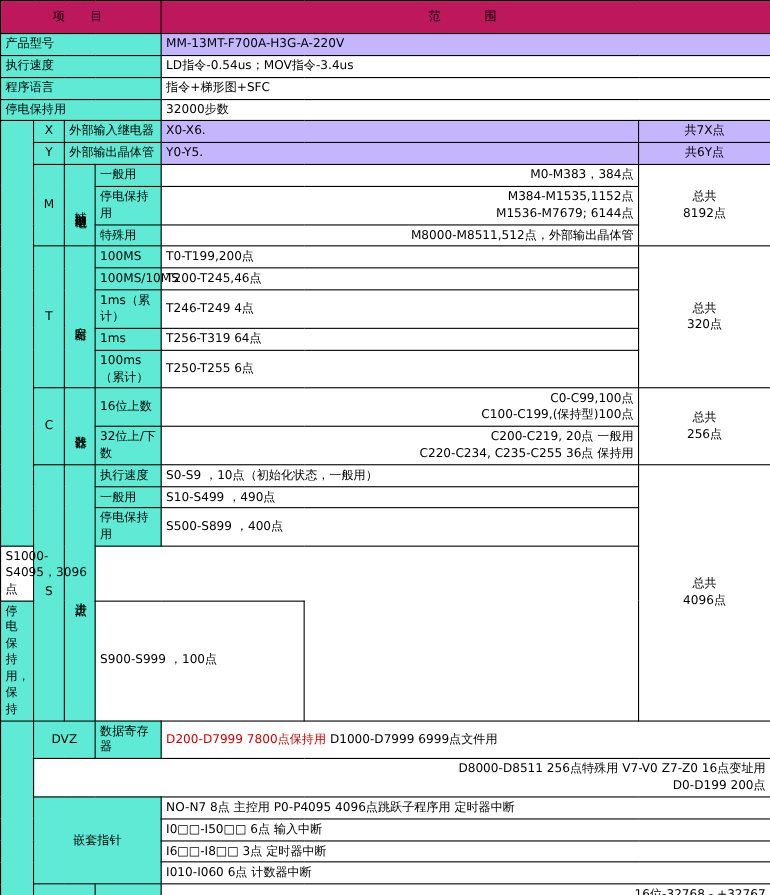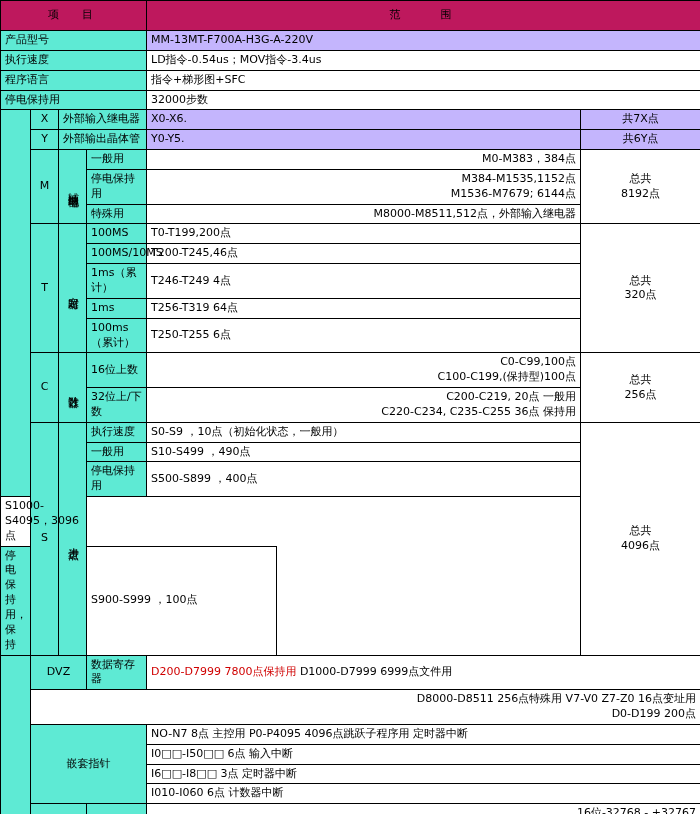--- a/index.html
+++ b/index.html
@@ -127,21 +127,21 @@
     <td class="total" rowspan="3">总共
 8192点</td>
   </tr>
   <tr>
     <td class="shade cell-left">停电保持用</td>
     <td class="cell-left multi" colspan="2">M384-M1535,1152点
 M1536-M7679; 6144点</td>
   </tr>
   <tr>
     <td class="shade cell-left">特殊用</td>
-    <td class="cell-left multi" colspan="2">M8000-M8511,512点，外部输入继电器</td>
+    <td class="cell-left multi" colspan="2">M8000-M8511,512点，外部输出晶体管</td>
   </tr>
 
   <tr>
     <td class="shade vert" rowspan="5">
       <span>T</span>
     </td>
     <td class="shade vert" rowspan="5">
       <span class="vert-stack">定时器</span>
     </td>
     <td class="shade cell-left">100MS</td>

